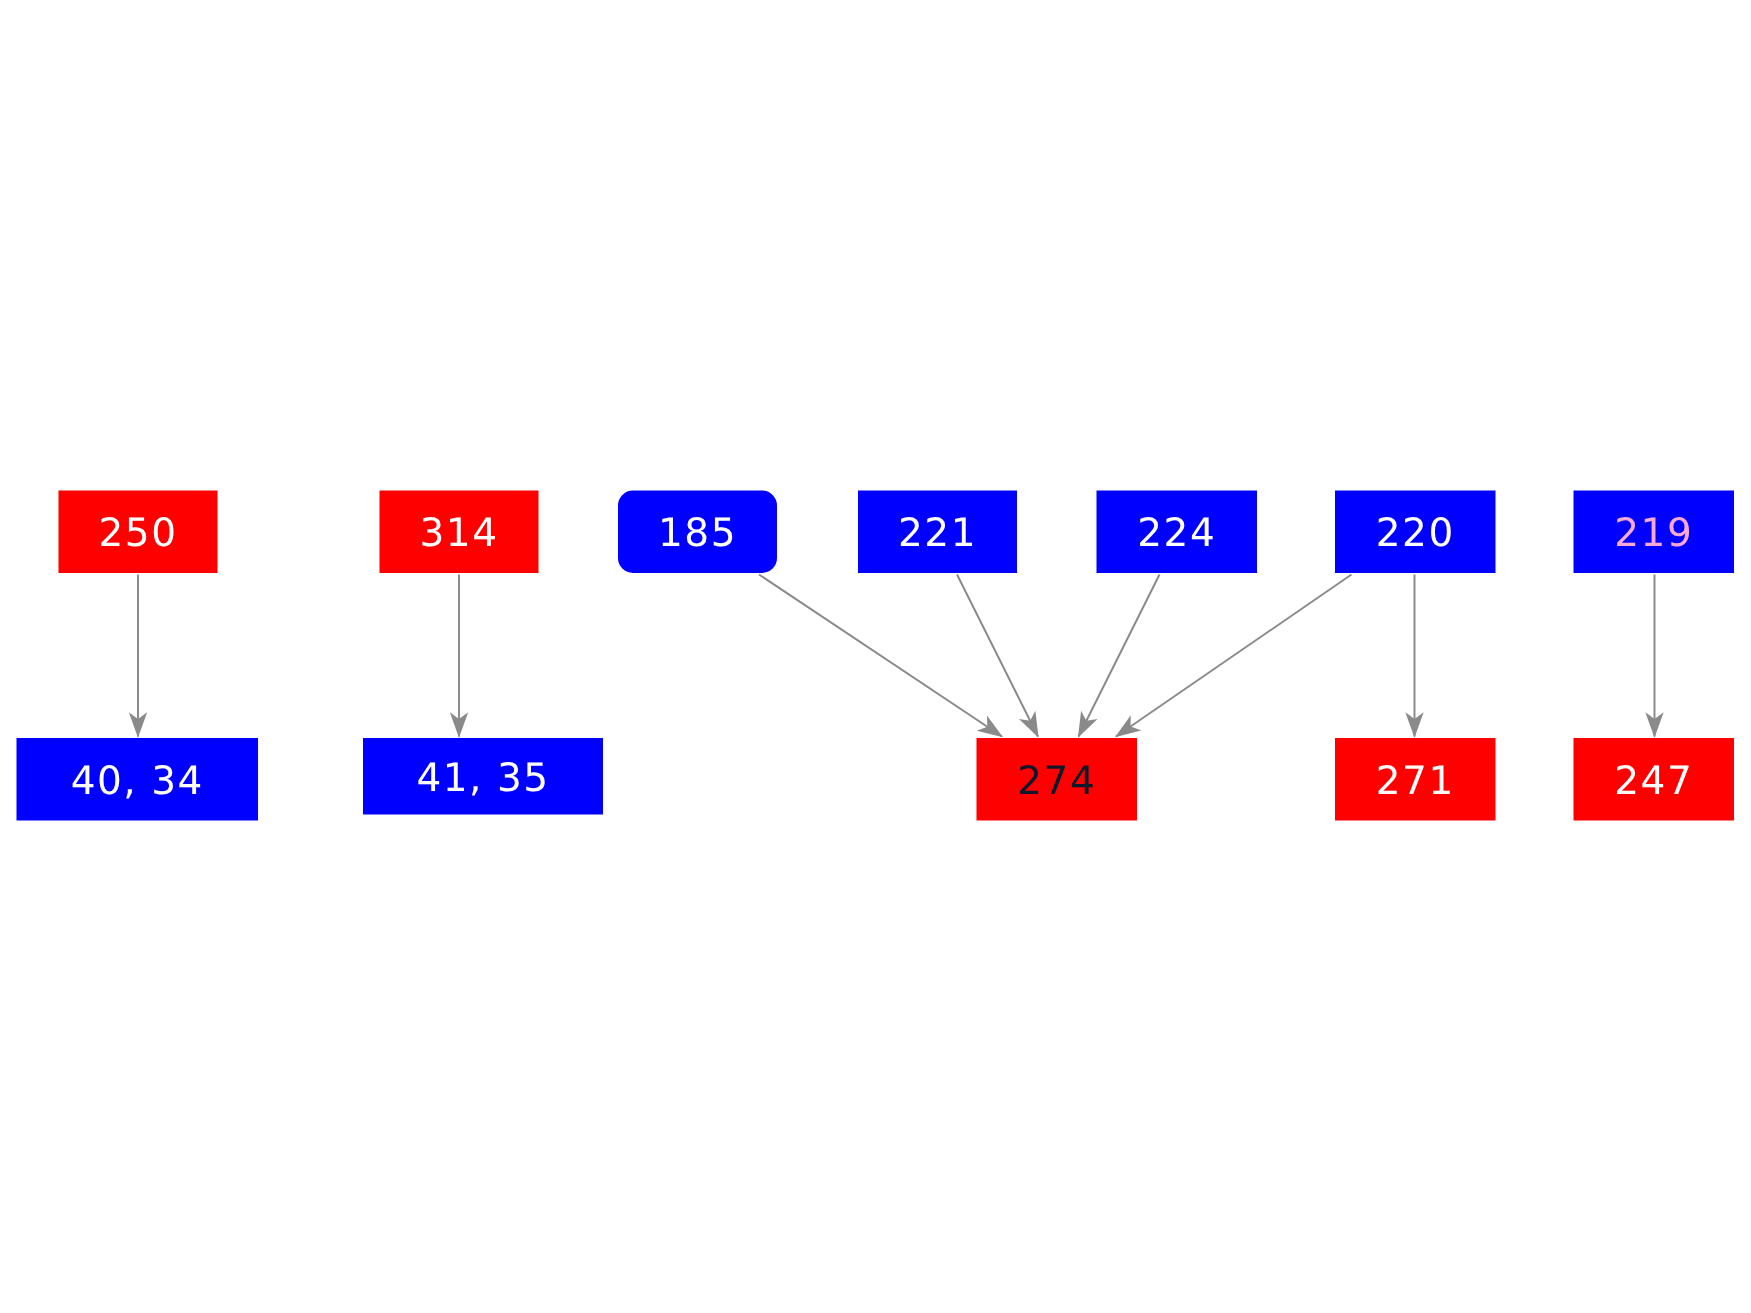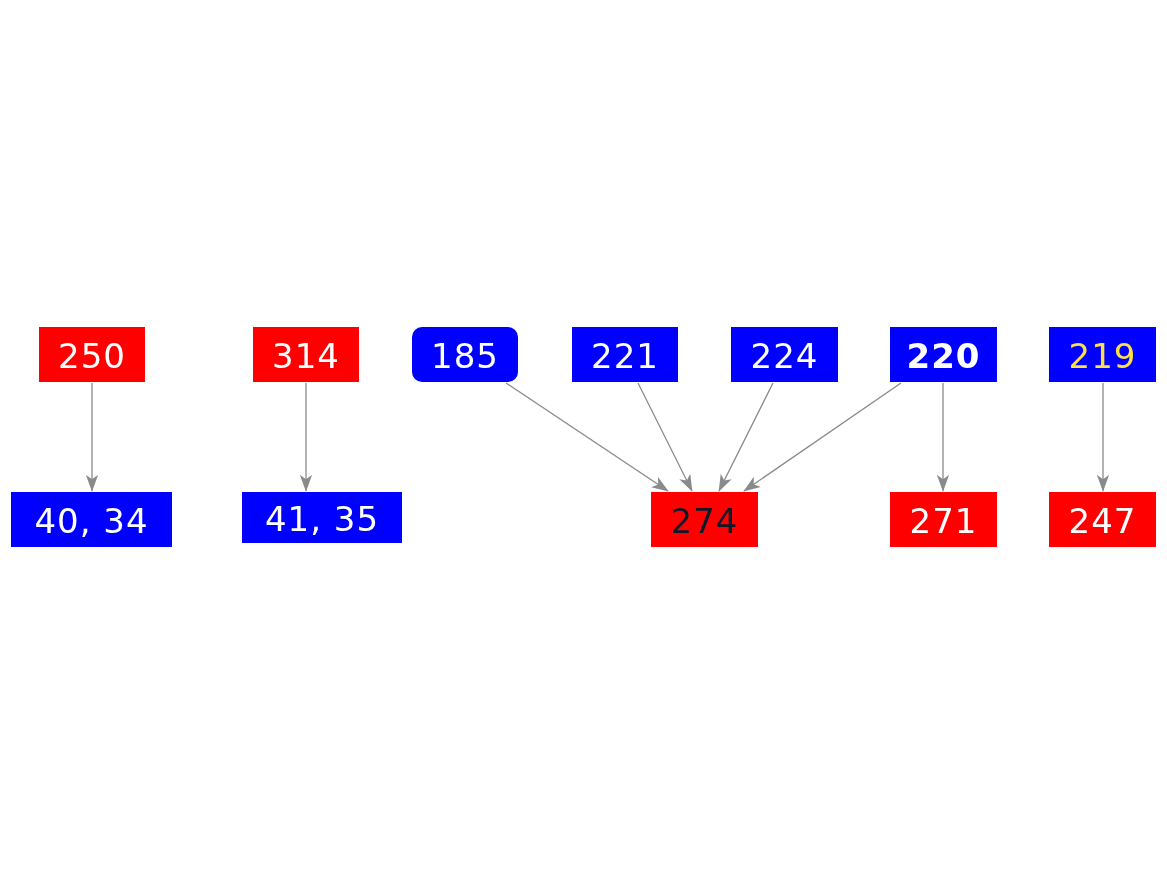--- a/index.html
+++ b/index.html
@@ -25,21 +25,21 @@
   }
   .node {
     position: absolute;
     display: flex;
     align-items: center;
     justify-content: center;
     box-sizing: border-box;
   }
   .node span {
     color: #ffffff;
-    font-size: 34px;
+    font-size: 26px;
     line-height: 1;
     letter-spacing: 1px;
     padding-top: 2px;
     white-space: nowrap;
   }
 </style>
 </head>
 <body>
 
 <div id="canvas">
@@ -70,24 +70,24 @@
       <div class="node" style="left: 412px; top: 327px; width: 106px; height: 55px; background: rgb(0, 0, 255); border-radius: 10px;">
         <span style="color: rgb(255, 255, 255);">185</span>
       </div>
       <div class="node" style="left: 572px; top: 327px; width: 106px; height: 55px; background: rgb(0, 0, 255); align-items: center;">
         <span style="color: rgb(255, 255, 255);">221</span>
       </div>
       <div class="node" style="left: 731px; top: 327px; width: 107px; height: 55px; background: rgb(0, 0, 255);">
         <span style="color: rgb(255, 255, 255);">224</span>
       </div>
       <div class="node" style="left: 890px; top: 327px; width: 107px; height: 55px; background: rgb(0, 0, 255);">
-        <span style="color: rgb(255, 255, 255); font-weight: bold;">220</span>
+        <span style="color: rgb(255, 255, 255);">220</span>
       </div>
       <div class="node" style="left: 1049px; top: 327px; width: 107px; height: 55px; background: rgb(0, 0, 255);">
-        <span style="color: #fde047;">219</span>
+        <span style="color: #f9a8d4;">219</span>
       </div>
       <div class="node" style="left: 11px; top: 492px; width: 161px; height: 55px; background: rgb(0, 0, 255);">
         <span style="color: rgb(255, 255, 255);">40, 34</span>
       </div>
       <div class="node" style="left: 242px; top: 492px; width: 160px; height: 51px; background: rgb(0, 0, 255);">
         <span style="color: rgb(255, 255, 255);">41, 35</span>
       </div>
       <div class="node" style="left: 651px; top: 492px; width: 107px; height: 55px; background: rgb(255, 0, 0);">
         <span style="color: #0f172a;">274</span>
       </div>

